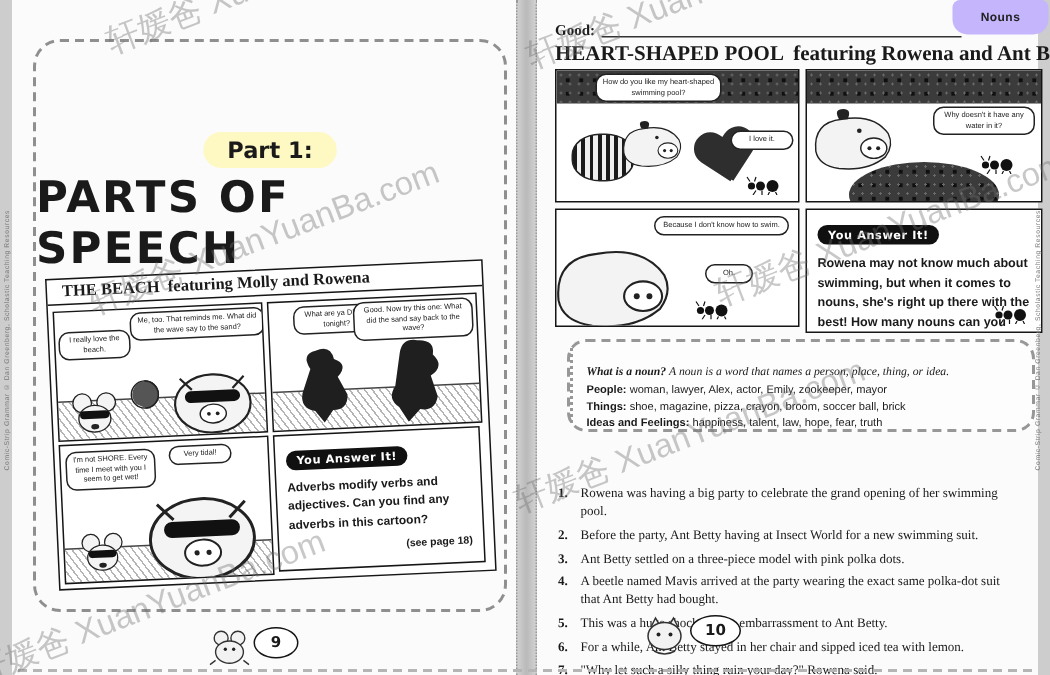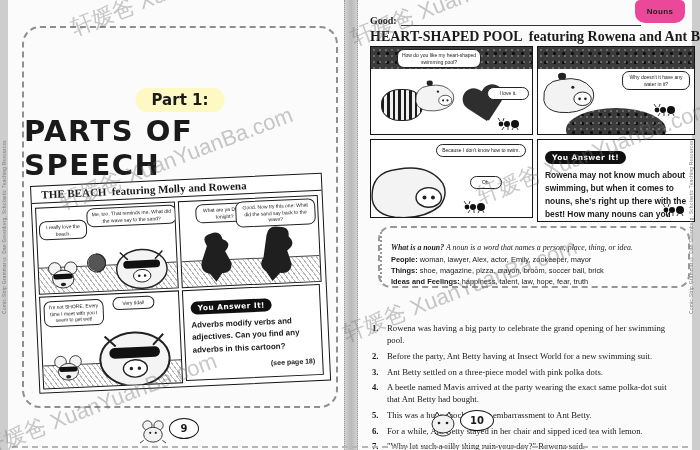--- a/index.html
+++ b/index.html
@@ -56,21 +56,21 @@
   .pagenum-group.rgt{left:72px;top:410px;}
   .num-bubble{border:1.5px solid #151515;border-radius:50%;min-width:28px;height:19px;
               display:flex;align-items:center;justify-content:center;background:#fff;
               font-weight:bold;font-size:10px;font-family:"DejaVu Sans",sans-serif;margin-left:2px;}
 
   
   .name-row{position:absolute;left:14px;top:15px;font-family:"Liberation Serif",serif;
             font-weight:bold;font-size:10px;}
   .name-line{display:inline-block;width:240px;border-bottom:1.5px solid #333;margin-left:4px;
              vertical-align:-2px;}
-  .tab{position:absolute;left:279px;top:0;width:50px;height:23px;background:#ec4899;
+  .tab{position:absolute;left:279px;top:0;width:64px;height:23px;background:#c4b5fd;
        border-radius:5px 5px 10px 10px;display:flex;align-items:center;justify-content:center;
        font-weight:bold;font-size:8px;color:#222;letter-spacing:.3px;}
   .r-title{position:absolute;left:14px;top:29px;font-family:"Liberation Serif",serif;
            font-weight:bold;font-size:14px;white-space:pre;}
   .rpanel{position:absolute;border:1.5px solid #151515;background:#fff;overflow:hidden;box-sizing:border-box;}
   .rp1{left:14px;top:46px;width:163px;height:89px;}
   .rp2{left:181px;top:46px;width:158px;height:89px;}
   .rp3{left:14px;top:139px;width:163px;height:79px;}
   .rp4{left:181px;top:139px;width:158px;height:83px;}
   .speckle{background-color:#3b3b3b;

